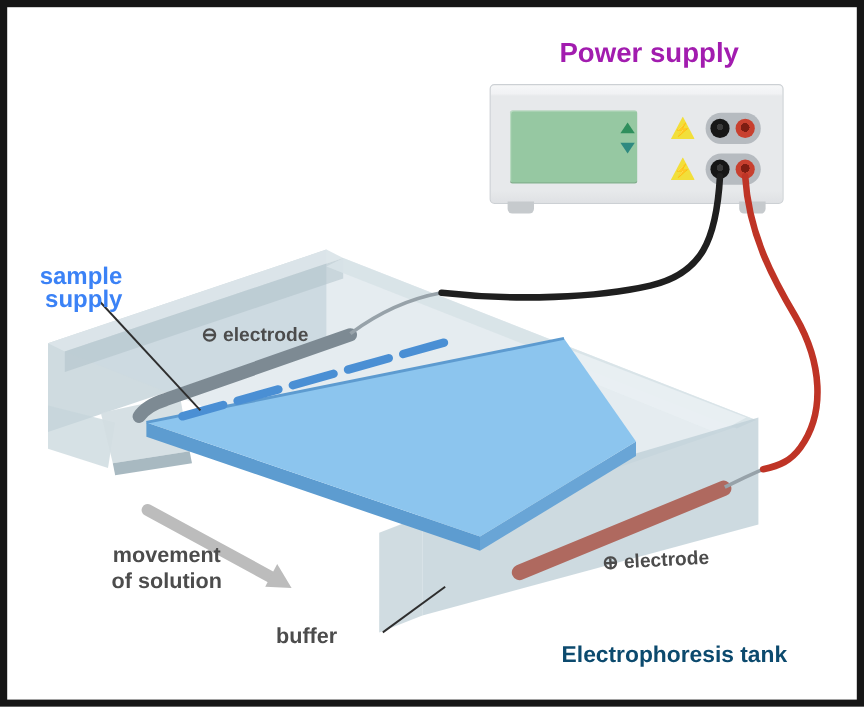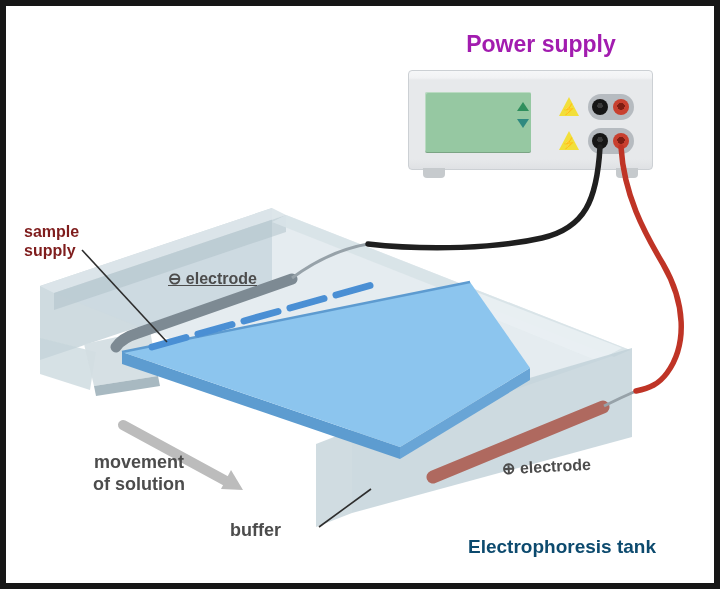--- a/index.html
+++ b/index.html
@@ -28,22 +28,22 @@
   .warn{position:absolute;left:150px;width:20px;height:19px;background:#f2df3a;
         clip-path:polygon(50% 0,100% 100%,0 100%);display:flex;align-items:flex-end;
         justify-content:center;font-size:11px;line-height:13px;color:#111;}
   .warn.w1{top:26px;} .warn.w2{top:60px;}
   .pill{position:absolute;left:179px;width:46px;height:26px;background:#b6bbc0;border-radius:13px;}
   .pill.p1{top:23px;} .pill.p2{top:57px;}
   .sock{position:absolute;top:5px;width:16px;height:16px;border-radius:50%;}
   .sock.blk{left:4px;background:radial-gradient(circle at 50% 42%,#3a3a3a 0 22%,#161616 23%);}
   .sock.red{left:25px;background:radial-gradient(circle at 50% 45%,#7e1d12 0 30%,#c8402f 31%);}
   
-  .lbl-sample{left:18px;top:216px;width:78px;text-align:left;font-size:16px;line-height:19px;color:#7f1d1d;}
-  .lbl-neg{left:162px;top:263px;font-size:16px;text-decoration:underline;}
+  .lbl-sample{left:18px;top:216px;width:78px;text-align:right;font-size:20px;line-height:19px;color:#3b82f6;}
+  .lbl-neg{left:162px;top:263px;font-size:16px;}
   .lbl-pos{left:496px;top:451px;font-size:16px;transform:rotate(-3deg);}
   .lbl-dir{left:38px;top:445px;width:190px;text-align:center;font-size:18px;line-height:22px;}
   .lbl-buf{left:224px;top:514px;width:128px;font-size:18px;line-height:21px;}
   .lbl-tank{left:428px;top:530px;width:256px;text-align:center;font-size:19px;color:#0c4a6e;}
 </style>
 </head>
 <body>
 
 <div class="stage">
 

